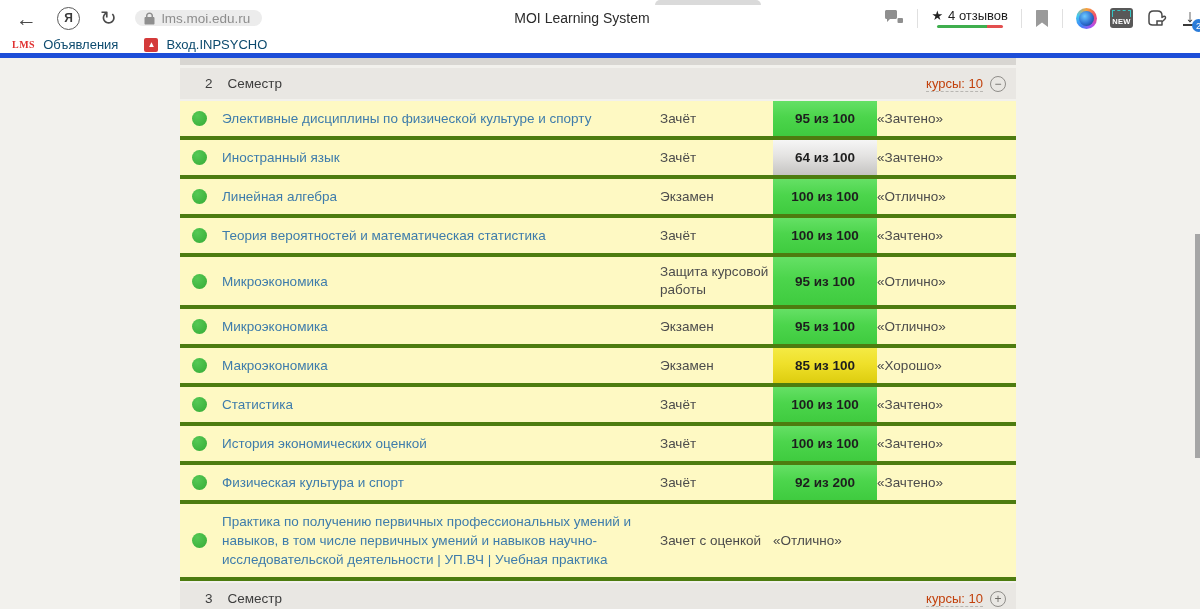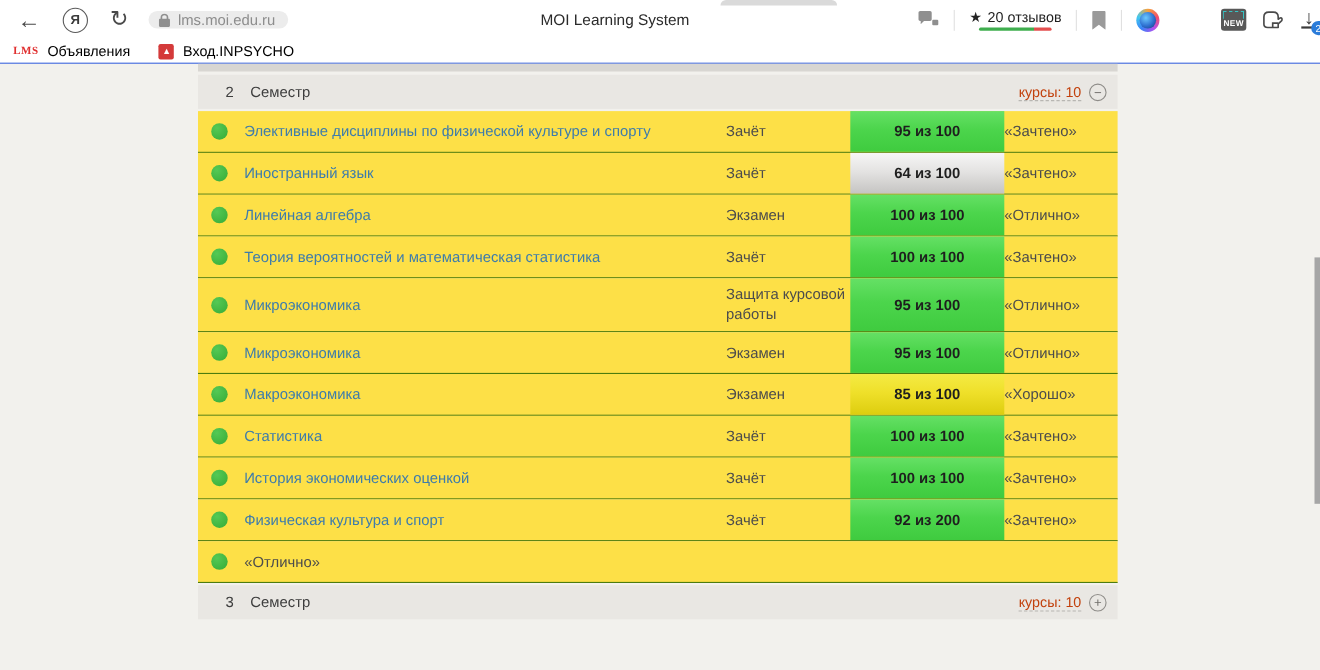--- a/index.html
+++ b/index.html
@@ -12,76 +12,76 @@
                background:#dadada; border-radius:7px 7px 0 0; }
   .toolbar { height:36px; display:flex; align-items:center; position:relative; padding:0 0 0 10px; }
   .tb-icon { color:#4a4a4a; font-size:19px; line-height:1; cursor:pointer; user-select:none; }
   .back { margin-left:6px; font-size:21px; }
   .ya-circle { margin-left:20px; width:23px; height:23px; border:1.6px solid #5a5a5a; border-radius:50%;
                display:flex; align-items:center; justify-content:center; font-size:12px; font-weight:bold; color:#3a3a3a; cursor:pointer;}
   .refresh { margin-left:20px; font-size:20px; }
   .addr-pill { margin-left:18px; height:16px; background:#ececec; border-radius:12px;
                display:flex; align-items:center; padding:0 12px 0 9px; gap:7px; cursor:text; }
   .addr-text { color:#8d8d8d; font-size:13.5px; }
-  .page-title { position:absolute; left:559px; transform:translateX(-50%); color:#2b2b2b; font-size:14px; white-space:nowrap; }
+  .page-title { position:absolute; left:582px; transform:translateX(-50%); color:#2b2b2b; font-size:14px; white-space:nowrap; }
   .tb-right { position:absolute; right:0; top:0; height:36px; display:flex; align-items:center; gap:13px; padding-right:6px; }
   .vsep { width:1px; height:19px; background:#e0e0e0; }
   .reviews { display:flex; flex-direction:column; align-items:center; cursor:pointer; }
   .reviews-top { display:flex; align-items:center; gap:5px; color:#1f1f1f; font-size:13px; }
   .reviews-top .star { font-size:13px; color:#222; }
   .rating-bar { margin-top:2px; width:66px; height:2.5px; border-radius:2px;
                 background:linear-gradient(90deg,#3fae4e 0 76%, #e34f4f 76% 100%); }
   .ext-circle { width:21px; height:21px; border-radius:50%; position:relative; cursor:pointer;
                 background:conic-gradient(#f7a23b,#f14f6e,#b14ff1,#3b82f7,#41c9f0,#f7a23b); }
   .ext-circle::before { content:""; position:absolute; inset:3px; border-radius:50%;
                 background:radial-gradient(circle at 38% 35%, #6cc9ff 0%, #2e6fd0 55%, #16346f 100%); }
   .ext-new { width:23px; height:20px; background:#585858; border-radius:3px; position:relative; cursor:pointer;
-             display:flex; align-items:flex-end; justify-content:center;margin-left:43px; }
+             display:flex; align-items:flex-end; justify-content:center; }
   .ext-new::before { content:""; position:absolute; top:2px; left:2px; right:2px; height:6px;
              border-top:1.5px dashed #35c4c4; border-left:1.5px solid #35c4c4; border-right:1.5px solid #35c4c4; }
   .ext-new span { color:#fff; font-size:7.5px; font-weight:bold; letter-spacing:.3px; padding-bottom:2px; }
   .download-wrap { position:relative; width:20px; height:24px; margin-right:-6px; cursor:pointer; }
   .download-glyph { font-size:18px; color:#3a3a3a; line-height:20px; display:block; text-align:center; }
   .download-bar { position:absolute; left:3px; right:3px; bottom:4px; height:2px; background:#3a3a3a; }
   .dl-badge { position:absolute; right:-5px; bottom:-2px; width:13px; height:13px; border-radius:50%;
               background:#2b7cd9; color:#fff; font-size:9px; display:flex; align-items:center; justify-content:center; }
 
-  .bookmarks { height:22px; background:#fff; border-bottom:1px solid #1d4ed8;
+  .bookmarks { height:22px; background:#fff; border-bottom:5px solid #1d4ed8;
                display:flex; align-items:center; padding:0 12px; gap:8px; }
   .bm-item { display:flex; align-items:center; gap:8px; cursor:pointer; }
   .bm-item + .bm-item { margin-left:18px; }
   .lms-logo { color:#e03030; font-size:10px; font-weight:bold; letter-spacing:.5px; font-family:"Liberation Serif", serif; }
   .inp-logo { width:14px; height:14px; background:#d43a3a; border-radius:2px; color:#fff; font-size:8px;
               display:flex; align-items:center; justify-content:center; }
-  .bm-label { color:#000000; font-size:13px; }
+  .bm-label { color:#0c4a6e; font-size:13px; }
 
   
   .content { position:relative; height:551px; background:#f2f1ed; }
   .grade-table { position:absolute; left:180px; top:0; width:836px; }
   .top-strip { height:7px; background:#d8d6d2; margin-bottom:3px; }
 
   .section-header { height:31px; background:#e9e7e3; display:flex; align-items:center;
                     padding:0 10px 0 25px; margin-bottom:2px; color:#3d3d3d; font-size:13.5px; }
   .section-header .num { margin-right:15px; }
   .courses-link { margin-left:auto; color:#c2410c; font-size:13px;
                   border-bottom:1px dashed #b8b6b2; cursor:pointer; }
   .circle-btn { width:16px; height:16px; border:1.3px solid #8f8d89; border-radius:50%;
                 color:#6f6d69; display:flex; align-items:center; justify-content:center;
                 font-size:12px; line-height:1; margin-left:7px; cursor:pointer; flex:none; }
 
   #rows { }
-  .row { display:flex; align-items:center; background:#fde047;
-         border-bottom:1px solid #4d7c0f; min-height:38px; }
+  .row { display:flex; align-items:center; background:#fef9c3;
+         border-bottom:4px solid #4d7c0f; min-height:38px; }
   .dot-cell { width:42px; flex:none; align-self:stretch; display:flex; align-items:center; }
   .dot { width:15px; height:15px; border-radius:50%; margin-left:12px;
          background:radial-gradient(circle at 35% 30%, #55c955, #36ab36); }
   .course-cell { width:438px; flex:none; padding:8px 12px 8px 0; }
   .course-link { color:#3e7cab; font-size:13.5px; line-height:19px; text-decoration:none; cursor:pointer; }
   .type-cell { width:113px; flex:none; font-size:13.5px; color:#4c4c4c; line-height:18px; padding:6px 4px 6px 0; }
-  .score-cell { width:140px; flex:none; align-self:stretch; display:flex; align-items:center;
+  .score-cell { width:104px; flex:none; align-self:stretch; display:flex; align-items:center;
                 justify-content:center; font-size:13.5px; font-weight:bold; color:#1e1e1e; }
   .lv-green  { background:linear-gradient(180deg,#65e065 0%,#4cd54c 45%,#3fcb3f 100%); }
   .lv-gray   { background:linear-gradient(180deg,#f6f6f6 0%,#e4e3e2 45%,#c5c4c2 100%); }
   .lv-yellow { background:linear-gradient(180deg,#f4ea44 0%,#efe02a 45%,#ddcd0f 100%); }
   .grade-cell { flex:1; padding-left:0; font-size:13.5px; color:#4c4c4c; }
 
   .scroll-thumb { position:absolute; right:0; top:176px; width:5px; height:224px;
                   background:#a6a6a6; cursor:grab; }
 
   svg { display:block; }
@@ -112,21 +112,21 @@
       <span style="cursor:pointer">
         <svg width="20" height="18" viewBox="0 0 20 18">
             <path fill="#8f8f8f" d="M1 2.5C1 1.7 1.7 1 2.5 1h9c.8 0 1.5.7 1.5 1.5v6c0 .8-.7 1.5-1.5 1.5H6l-3 3v-3H2.5C1.7 10 1 9.3 1 8.5v-6z"></path>
             <rect x="13.5" y="9" width="5.5" height="5" rx="1" fill="#8f8f8f"></rect>
           </svg>
       </span>
       <span class="vsep"></span>
       <span class="reviews">
         <span class="reviews-top">
           <span class="star">★</span>
-          <span>20 отзывов</span>
+          <span>4 отзывов</span>
         </span>
         <span class="rating-bar"></span>
       </span>
       <span class="vsep"></span>
       <span style="cursor:pointer">
         <svg width="14" height="17" viewBox="0 0 14 17">
             <path fill="#9a9a9a" d="M2 0h10c.6 0 1 .4 1 1v16l-6-4.6L1 17V1c0-.6.4-1 1-1z"></path>
           </svg>
       </span>
       <span class="vsep"></span>
@@ -259,20 +259,22 @@
           </div>
           <div class="course-cell"><a class="course-link">Физическая культура и спорт</a></div>
           <div class="type-cell">Зачёт</div>
           <div class="score-cell lv-green">92 из 200</div>
           <div class="grade-cell">«Зачтено»</div>
         </div>
         <div class="row">
           <div class="dot-cell">
             <span class="dot"></span>
           </div>
+          <div class="course-cell"><a class="course-link">Практика по получению первичных профессиональных умений и навыков, в том числе первичных умений и навыков научно-исследовательской деятельности | УП.ВЧ | Учебная практика</a></div>
+          <div class="type-cell">Зачет с оценкой</div>
           <div class="grade-cell">«Отлично»</div>
         </div>
       </div>
 
     <div class="section-header" style="margin-top:2px;">
       <span class="num">3</span>
       <span>Семестр</span>
       <span class="courses-link">курсы: 10</span>
       <span class="circle-btn">+</span>
     </div>

